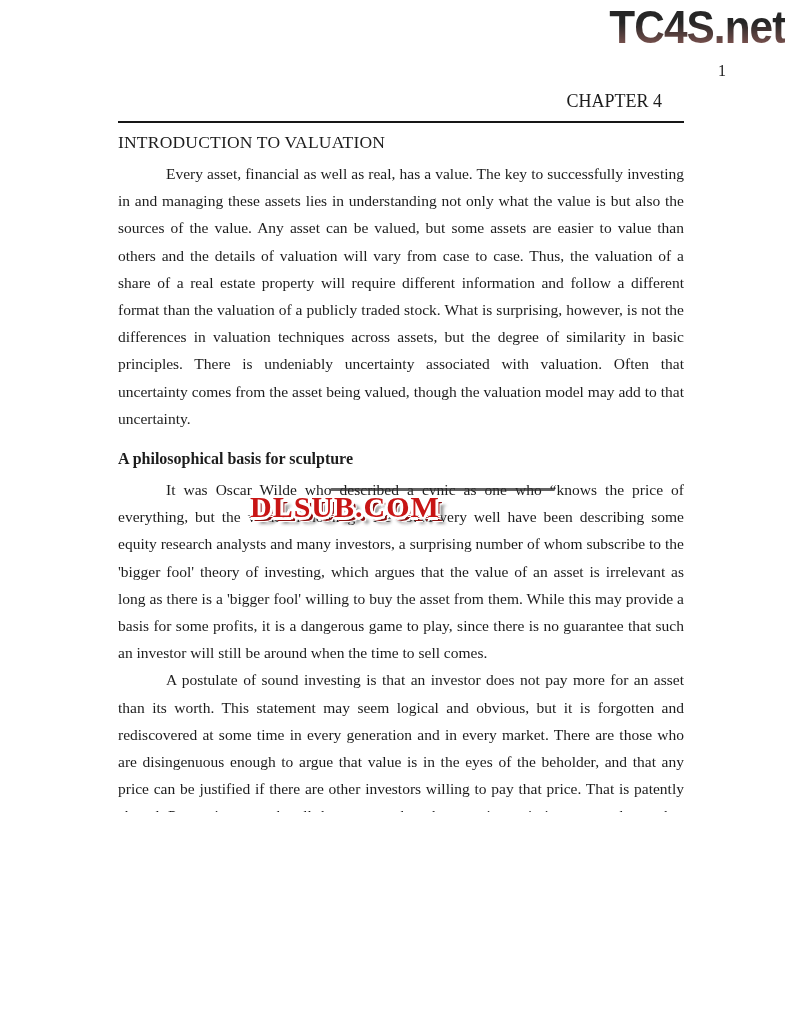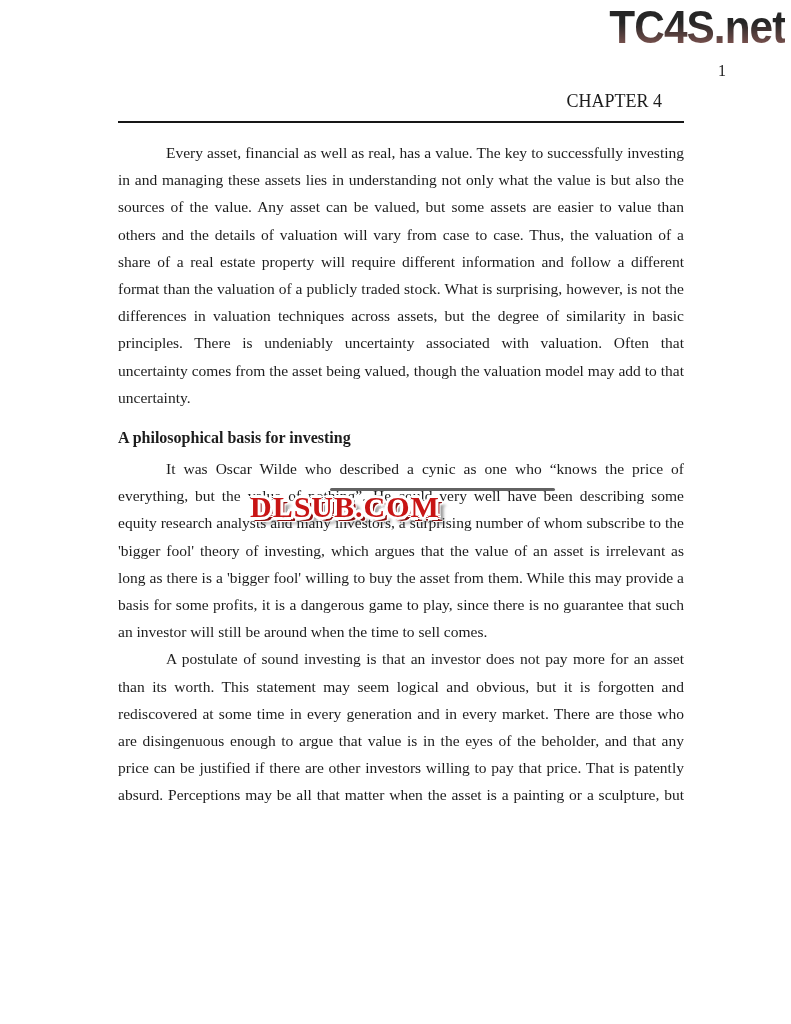--- a/index.html
+++ b/index.html
@@ -66,21 +66,21 @@
     line-height: 22px;
     letter-spacing: 0.2px;
   }
   .body-text p {
     margin: 0;
     font-size: 15.5px;
     line-height: 27.2px;
     text-align: justify;
     text-indent: 48px;
   }
-  .body-text p.first { margin-top: 16px; }
+  .body-text p.first { margin-top: 7px; }
   .section-heading {
     margin: 16px 0 6px 0;
     font-size: 16px;
     font-weight: bold;
     line-height: 22px;
   }
 
   
   .dlsub-watermark {
     position: absolute;
@@ -143,25 +143,26 @@
 
   <div class="site-logo" style="--logo-top: #262626; --logo-bottom: #9e6560;">TC4S.net</div>
 
   <div class="page-number">1</div>
 
   <div class="content">
     <div class="chapter-label">CHAPTER 4</div>
 
     <hr class="title-rule">
 
+    <div class="doc-title">INTRODUCTION TO VALUATION</div>
 
     <div class="body-text">
       <p class="first">Every asset, financial as well as real, has a value. The key to successfully investing in and managing these assets lies in understanding not only what the value is but also the sources of the value. Any asset can be valued, but some assets are easier to value than others and the details of valuation will vary from case to case. Thus, the valuation of a share of a real estate property will require different information and follow a different format than the valuation of a publicly traded stock. What is surprising, however, is not the differences in valuation techniques across assets, but the degree of similarity in basic principles. There is undeniably uncertainty associated with valuation. Often that uncertainty comes from the asset being valued, though the valuation model may add to that uncertainty.</p>
 
-      <h2 class="section-heading">A philosophical basis for investing</h2>
+      <h2 class="section-heading">A philosophical basis for sculpture</h2>
 
       <p>It was Oscar Wilde who described a cynic as one who “knows the price of everything, but the value of nothing”. He could very well have been describing some equity research analysts and many investors, a surprising number of whom subscribe to the 'bigger fool' theory of investing, which argues that the value of an asset is irrelevant as long as there is a 'bigger fool' willing to buy the asset from them. While this may provide a basis for some profits, it is a dangerous game to play, since there is no guarantee that such an investor will still be around when the time to sell comes.</p>
       <p>A postulate of sound investing is that an investor does not pay more for an asset than its worth. This statement may seem logical and obvious, but it is forgotten and rediscovered at some time in every generation and in every market. There are those who are disingenuous enough to argue that value is in the eyes of the beholder, and that any price can be justified if there are other investors willing to pay that price. That is patently absurd. Perceptions may be all that matter when the asset is a painting or a sculpture, but investors do not (and should not) buy most assets for aesthetic or emotional reasons;</p>
     </div>
   </div>
 
   <div class="dlsub-shadow-edge"></div>
 
   <div class="dlsub-watermark" style="--center-red: #c81515;">DLSUB.COM</div>
 

